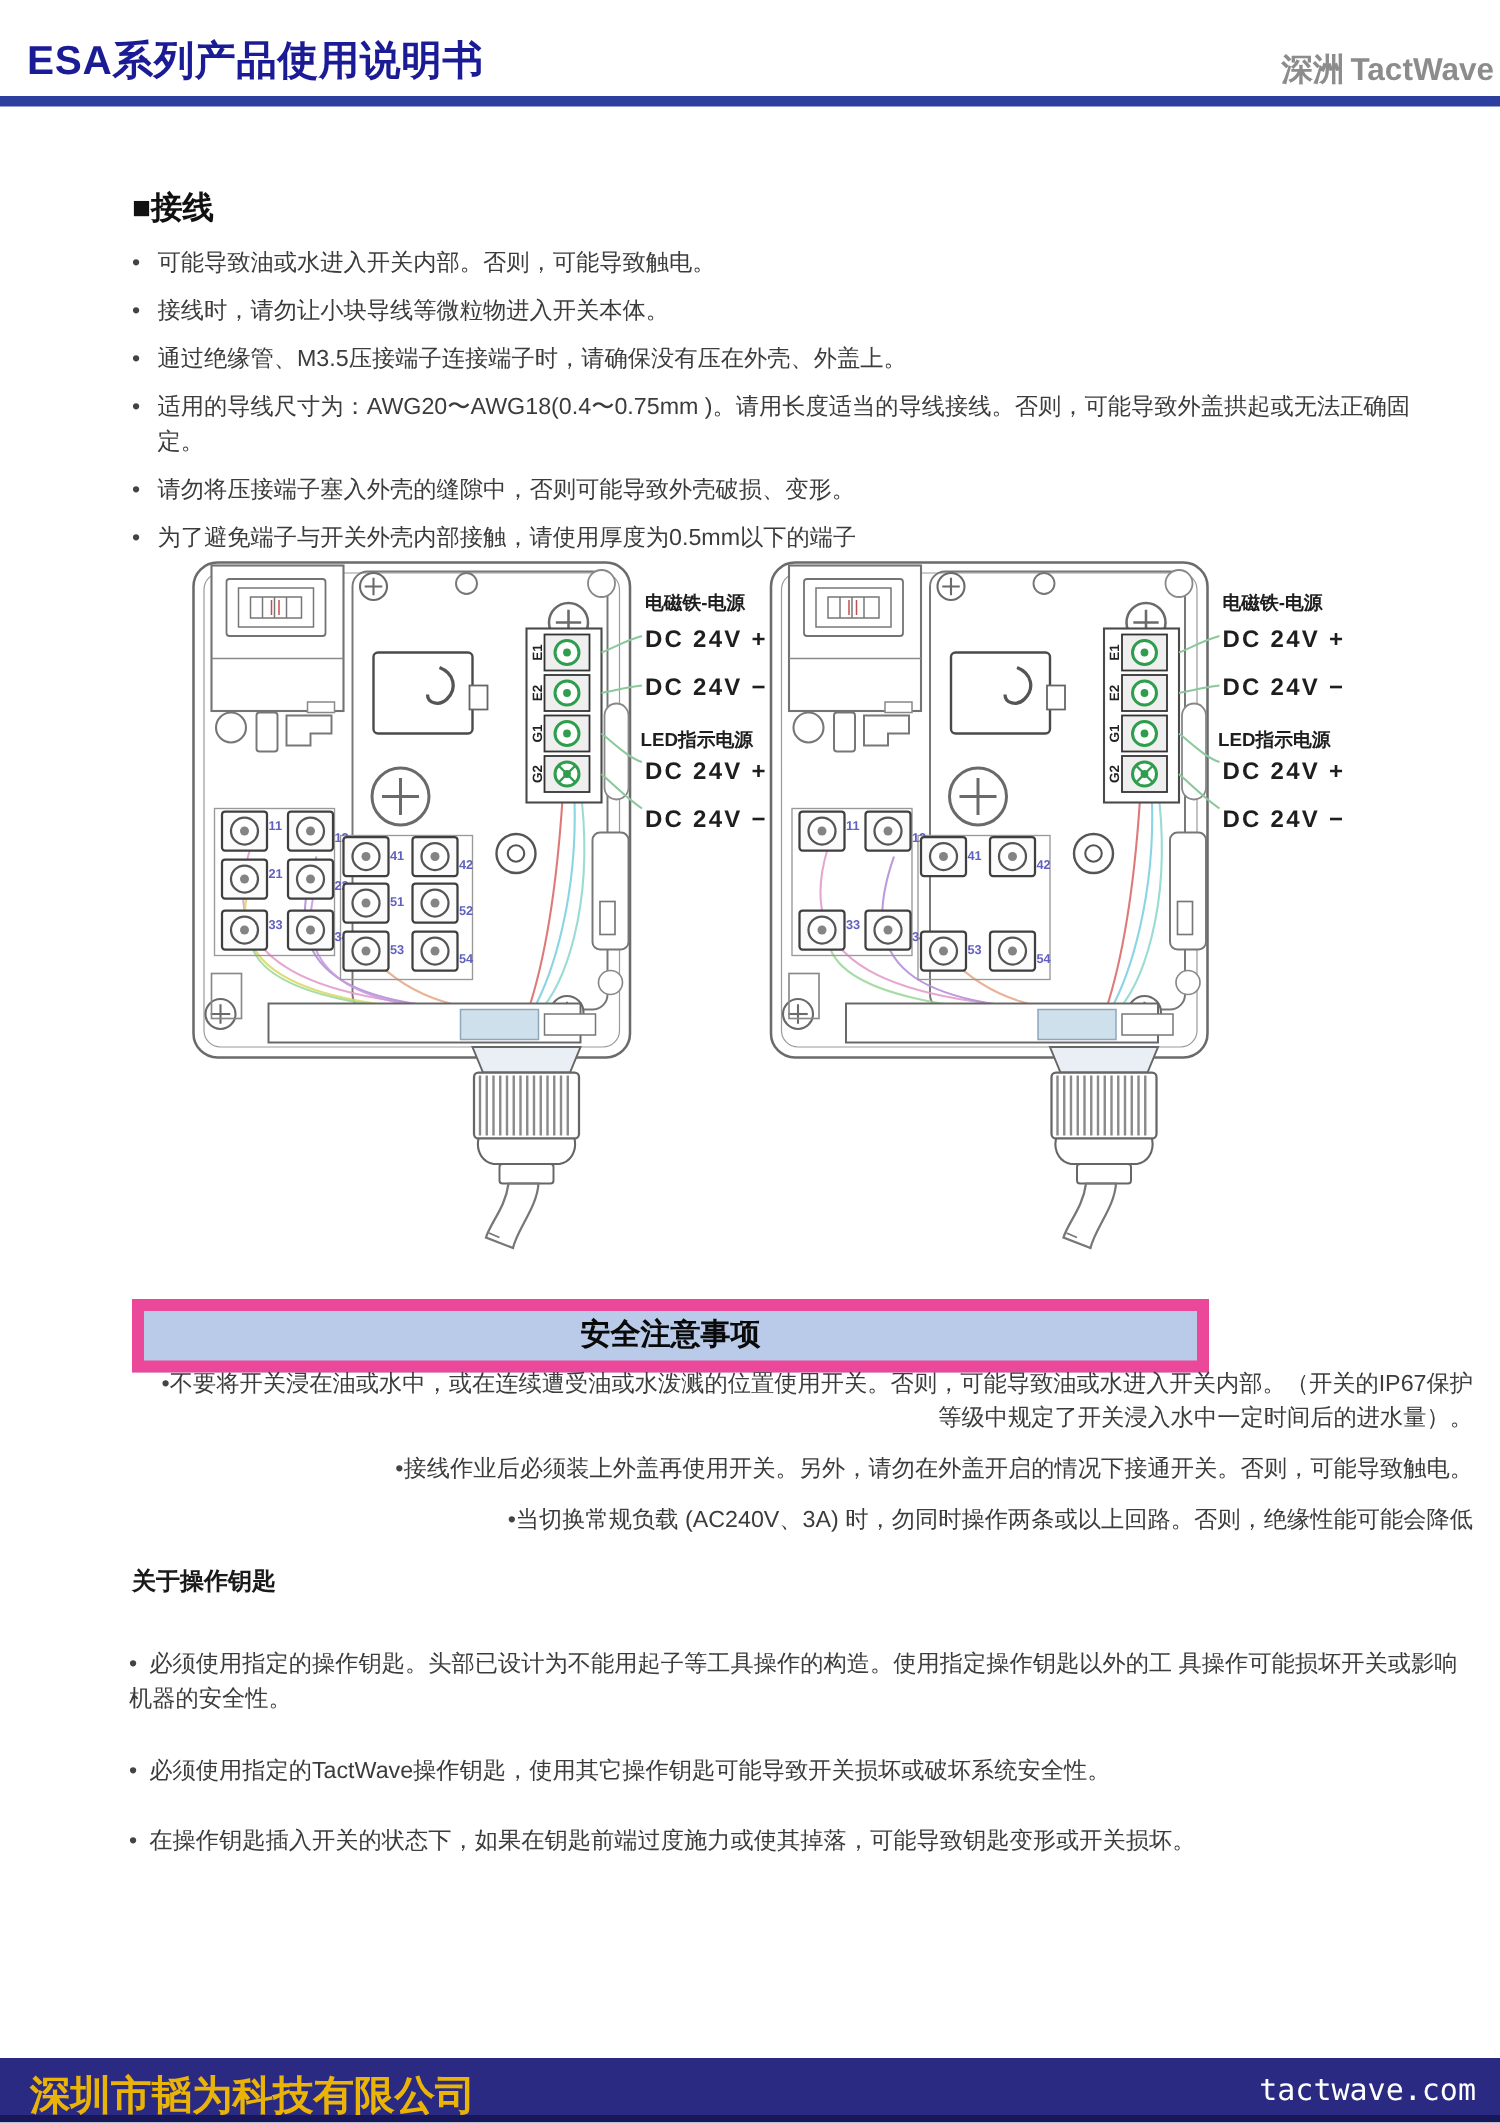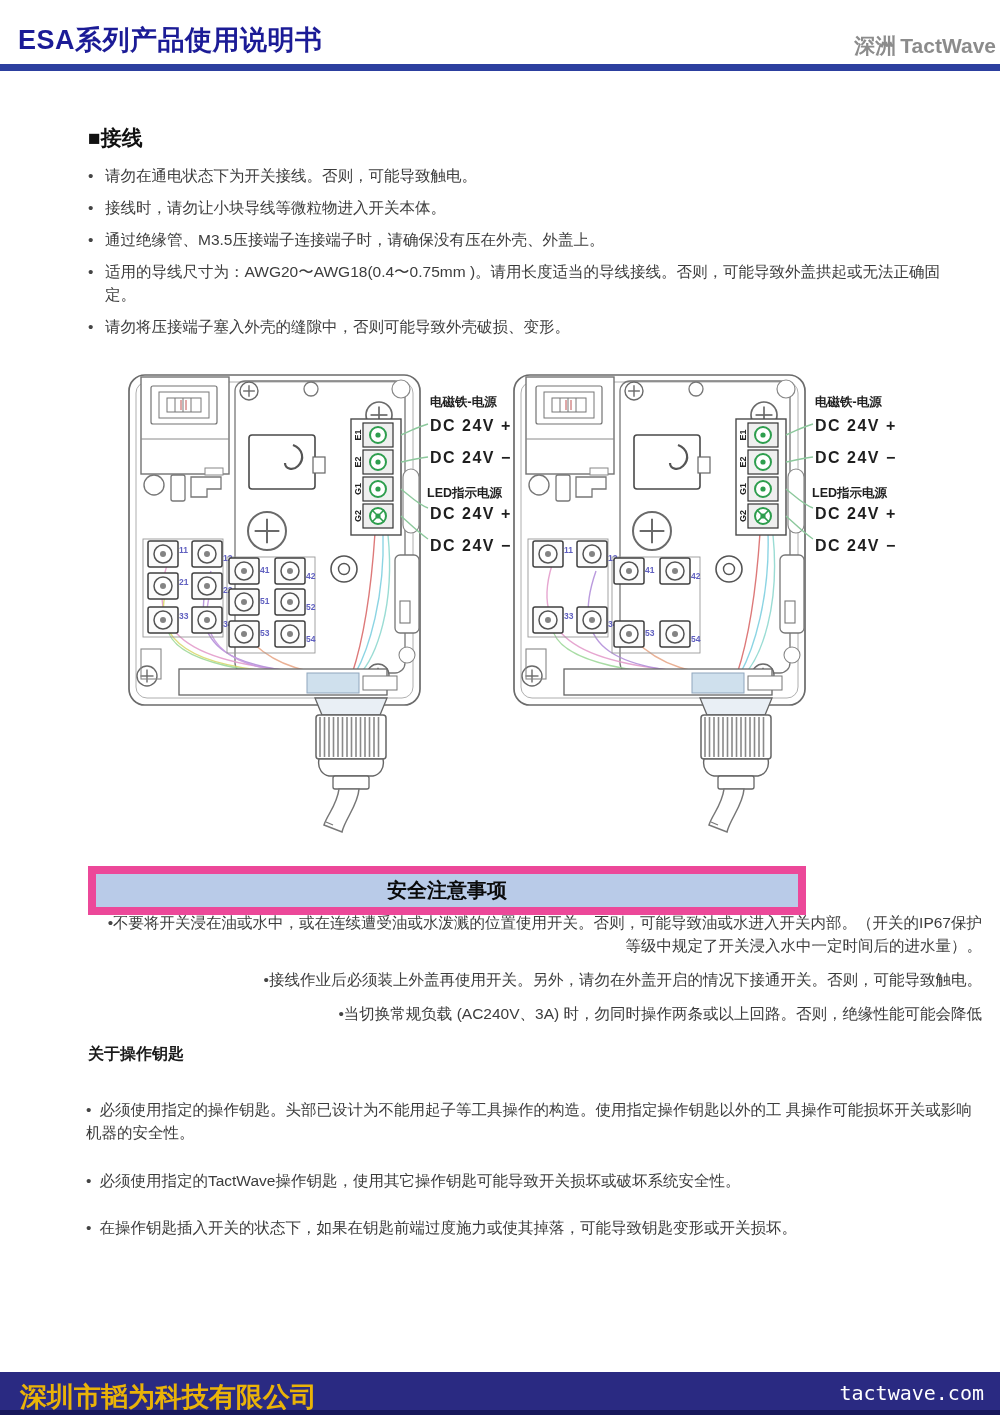--- a/index.html
+++ b/index.html
@@ -43,25 +43,26 @@
 
   <div class="hdr-title">ESA系列产品使用说明书</div>
   <div class="hdr-brand">
     <span>深洲</span><span>TactWave</span>
   </div>
   <div class="hdr-rule"></div>
 
   <section class="wiring">
     <h2>■接线</h2>
     <ul class="blist">
-      <li>请勿在通电状态下为开关接线。否则，可能导致触电。</li>
+      <li>可能导致油或水进入开关内部。否则，可能导致触电。</li>
       <li>接线时，请勿让小块导线等微粒物进入开关本体。</li>
       <li>通过绝缘管、M3.5压接端子连接端子时，请确保没有压在外壳、外盖上。</li>
       <li>适用的导线尺寸为：AWG20〜AWG18(0.4〜0.75mm )。请用长度适当的导线接线。否则，可能导致外盖拱起或无法正确固定。</li>
       <li>请勿将压接端子塞入外壳的缝隙中，否则可能导致外壳破损、变形。</li>
+      <li>为了避免端子与开关外壳内部接触，请使用厚度为0.5mm以下的端子</li>
     </ul>
   </section>
 
   <svg id="diag0" class="diag" width="385" height="462" viewBox="0 0 385 462">
       <g>
         <rect x="2" y="2" width="291" height="330" rx="16" fill="#fff" stroke="#6b6b6b" stroke-width="1.7"></rect>
         <rect x="9" y="9" width="277" height="316" rx="11" fill="none" stroke="#9a9a9a" stroke-width="0.8"></rect>
       </g>
       <g>
         <rect x="14" y="4" width="88" height="97" fill="#fff" stroke="#737373" stroke-width="1.4"></rect>

